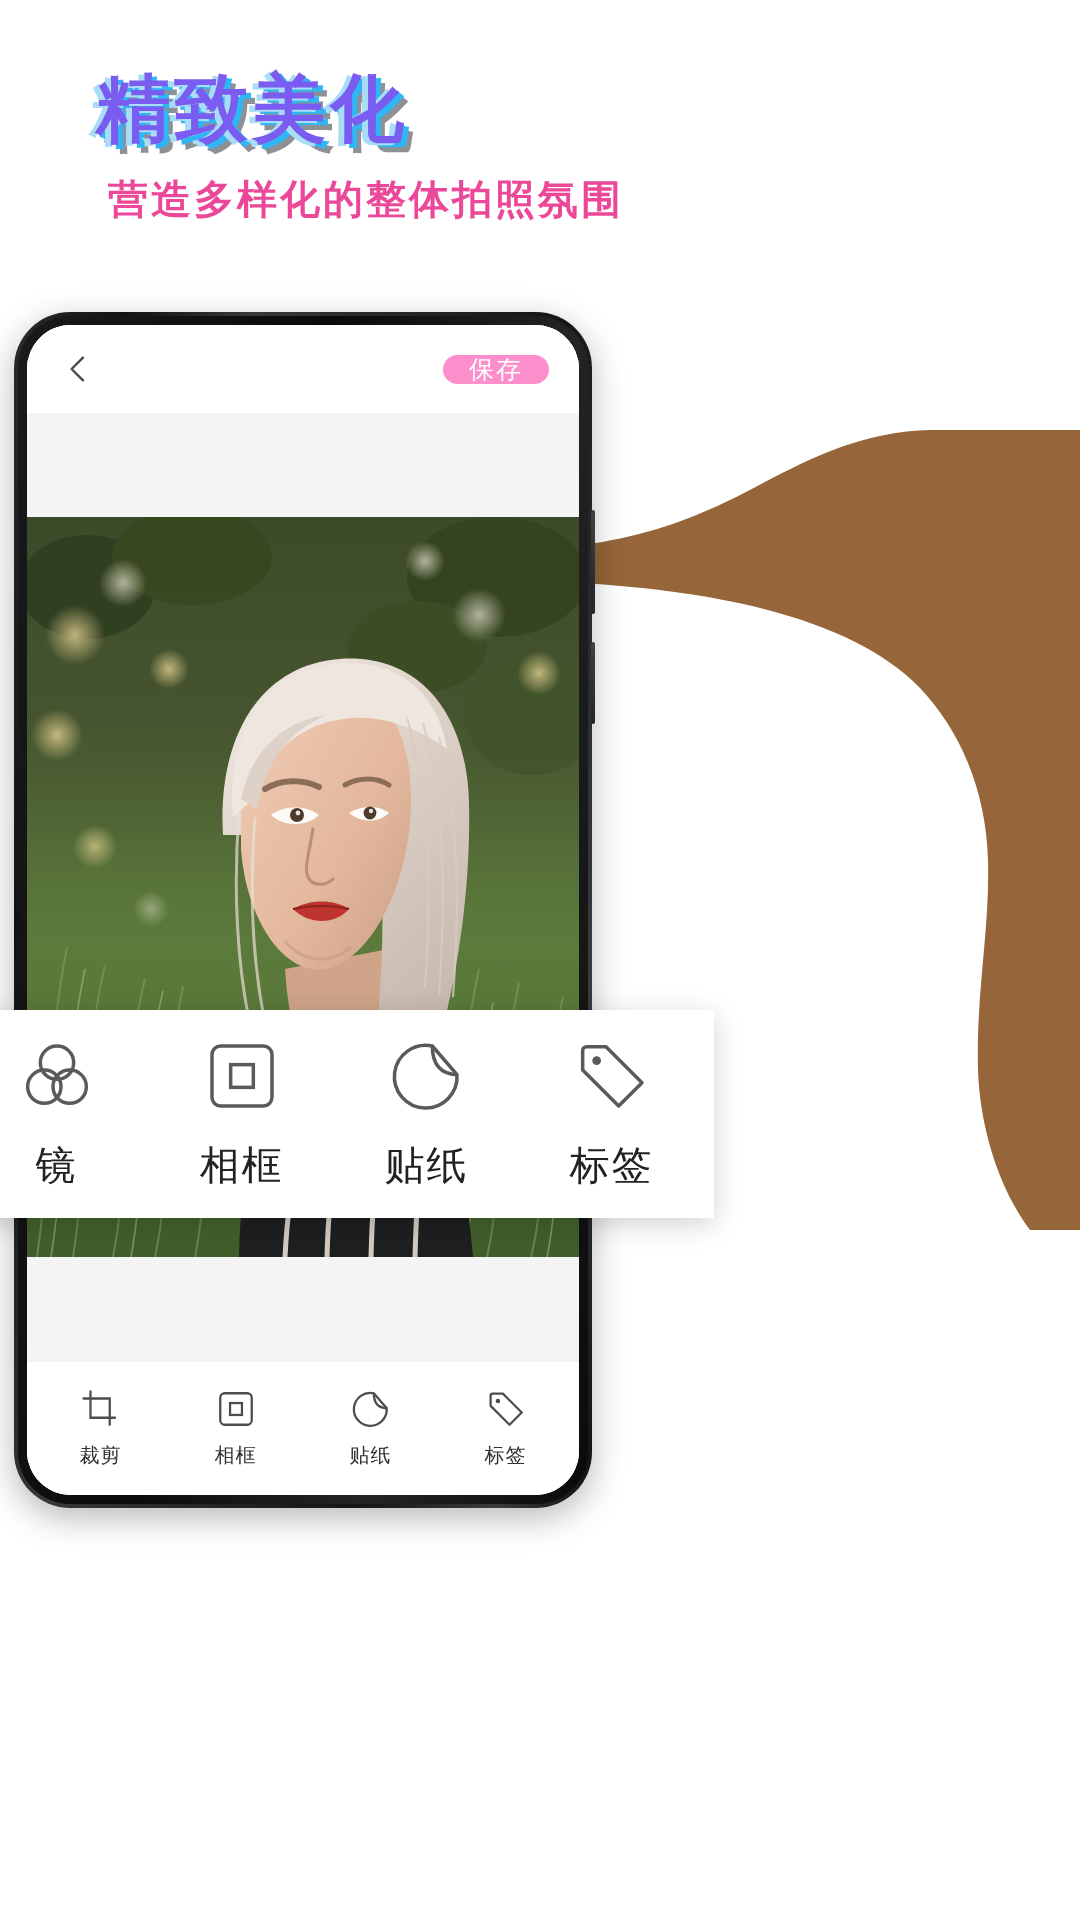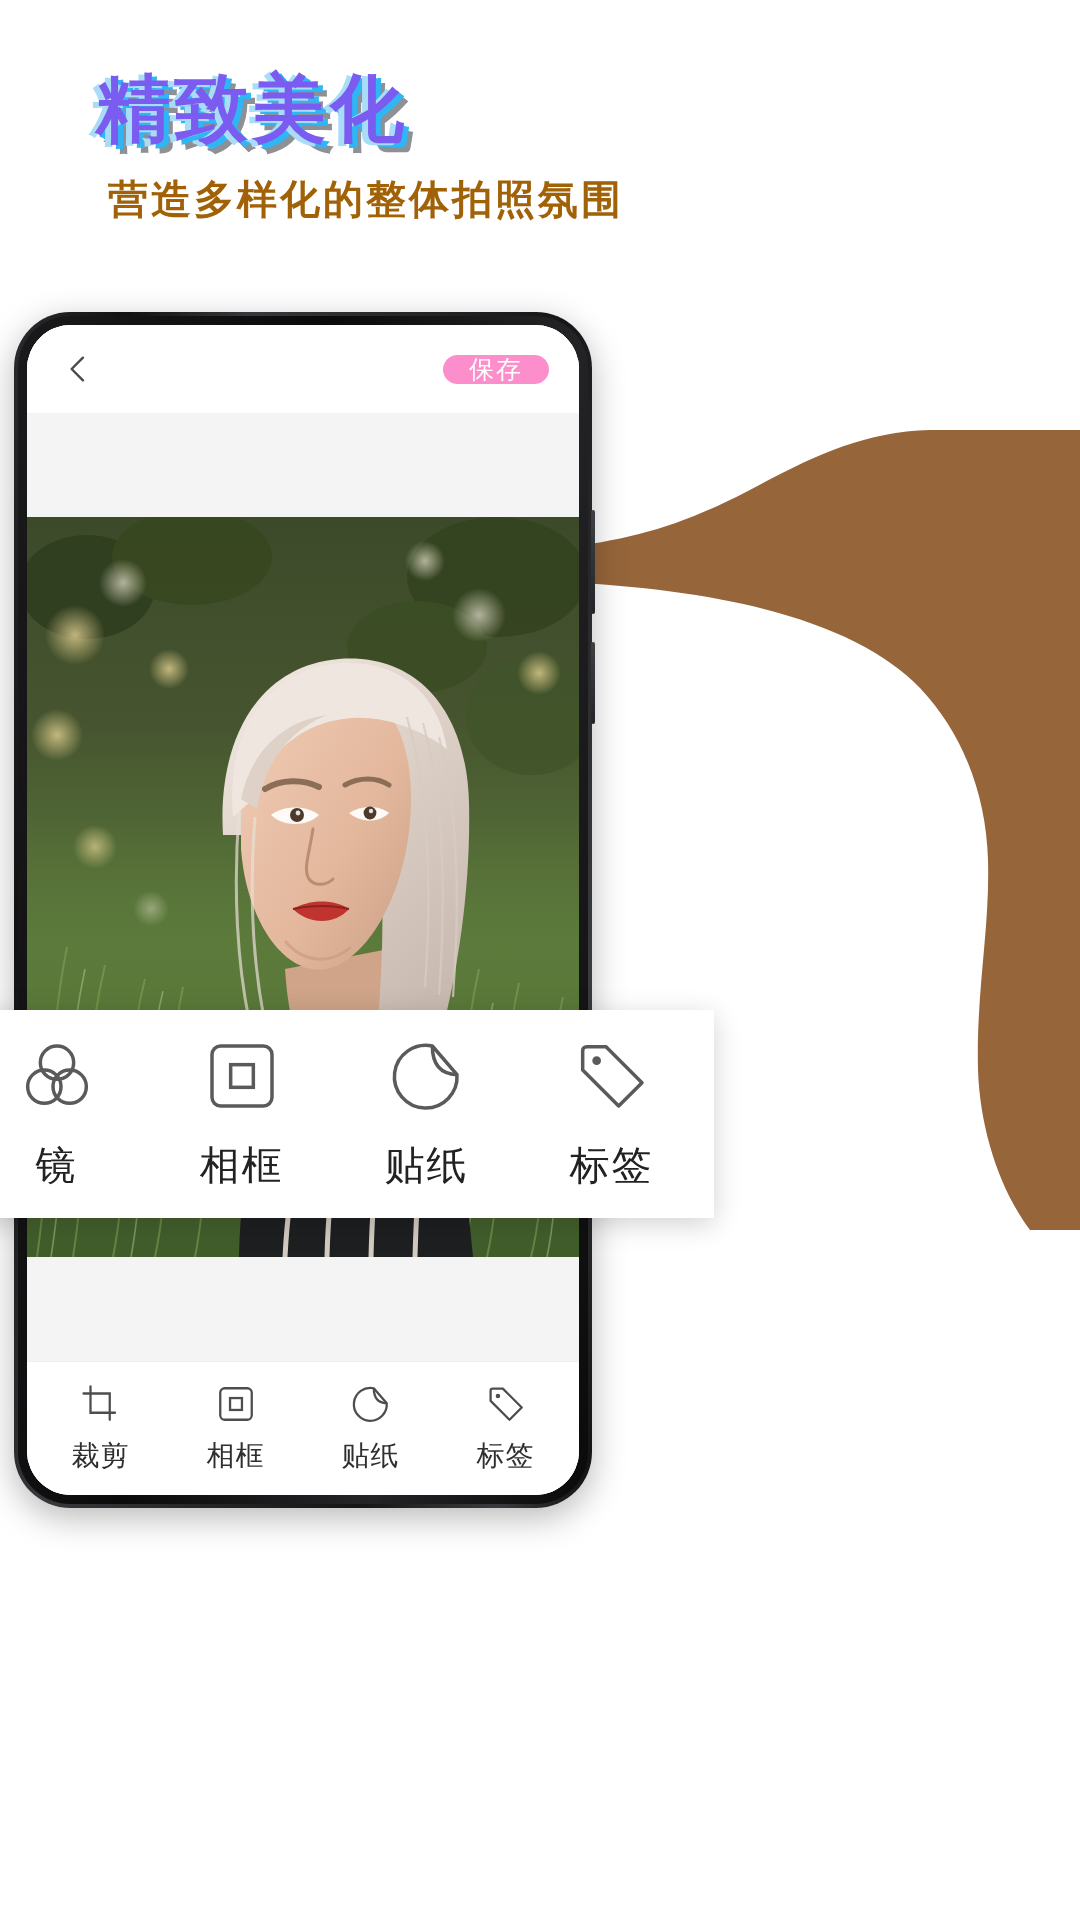--- a/index.html
+++ b/index.html
@@ -44,21 +44,21 @@
   .headline .l-cyan   { color:#2eb6f5; transform:translate(5px,4px); }
   .headline .l-lcyan  { color:#a9dcf6; transform:translate(-6px,2px); }
   .headline .l-main   { color:#7b5cf0; transform:translate(0,0); }
 
   .subhead {
     position:absolute;
     left:108px; top:172px;
     font-size:40px;
     font-weight:bold;
     letter-spacing:3px;
-    color:#a16207;
+    color:#ec4899;
     white-space:nowrap;
   }
 
   
   #phone {
     position:absolute;
     left:14px; top:312px;
     width:578px; height:1196px;
     z-index:10;
   }
@@ -145,21 +145,21 @@
     border-top:1px solid #efefef;
   }
   .tool{
     display:flex;
     flex-direction:column;
     align-items:center;
     gap:12px;
     width:102px;
   }
   .tool .ic{ width:42px;height:42px;display:block; }
-  .tool .lb{ font-size:28px;color:#2f2f2f;letter-spacing:1px; }
+  .tool .lb{ font-size:20px;color:#2f2f2f;letter-spacing:1px; }
 
   
   #float-panel{
     position:absolute;
     left:-46px; top:1010px;
     width:760px; height:208px;
     background:#ffffff;
     box-shadow:0 6px 26px rgba(0,0,0,.18);
     display:flex;
     align-items:center;

